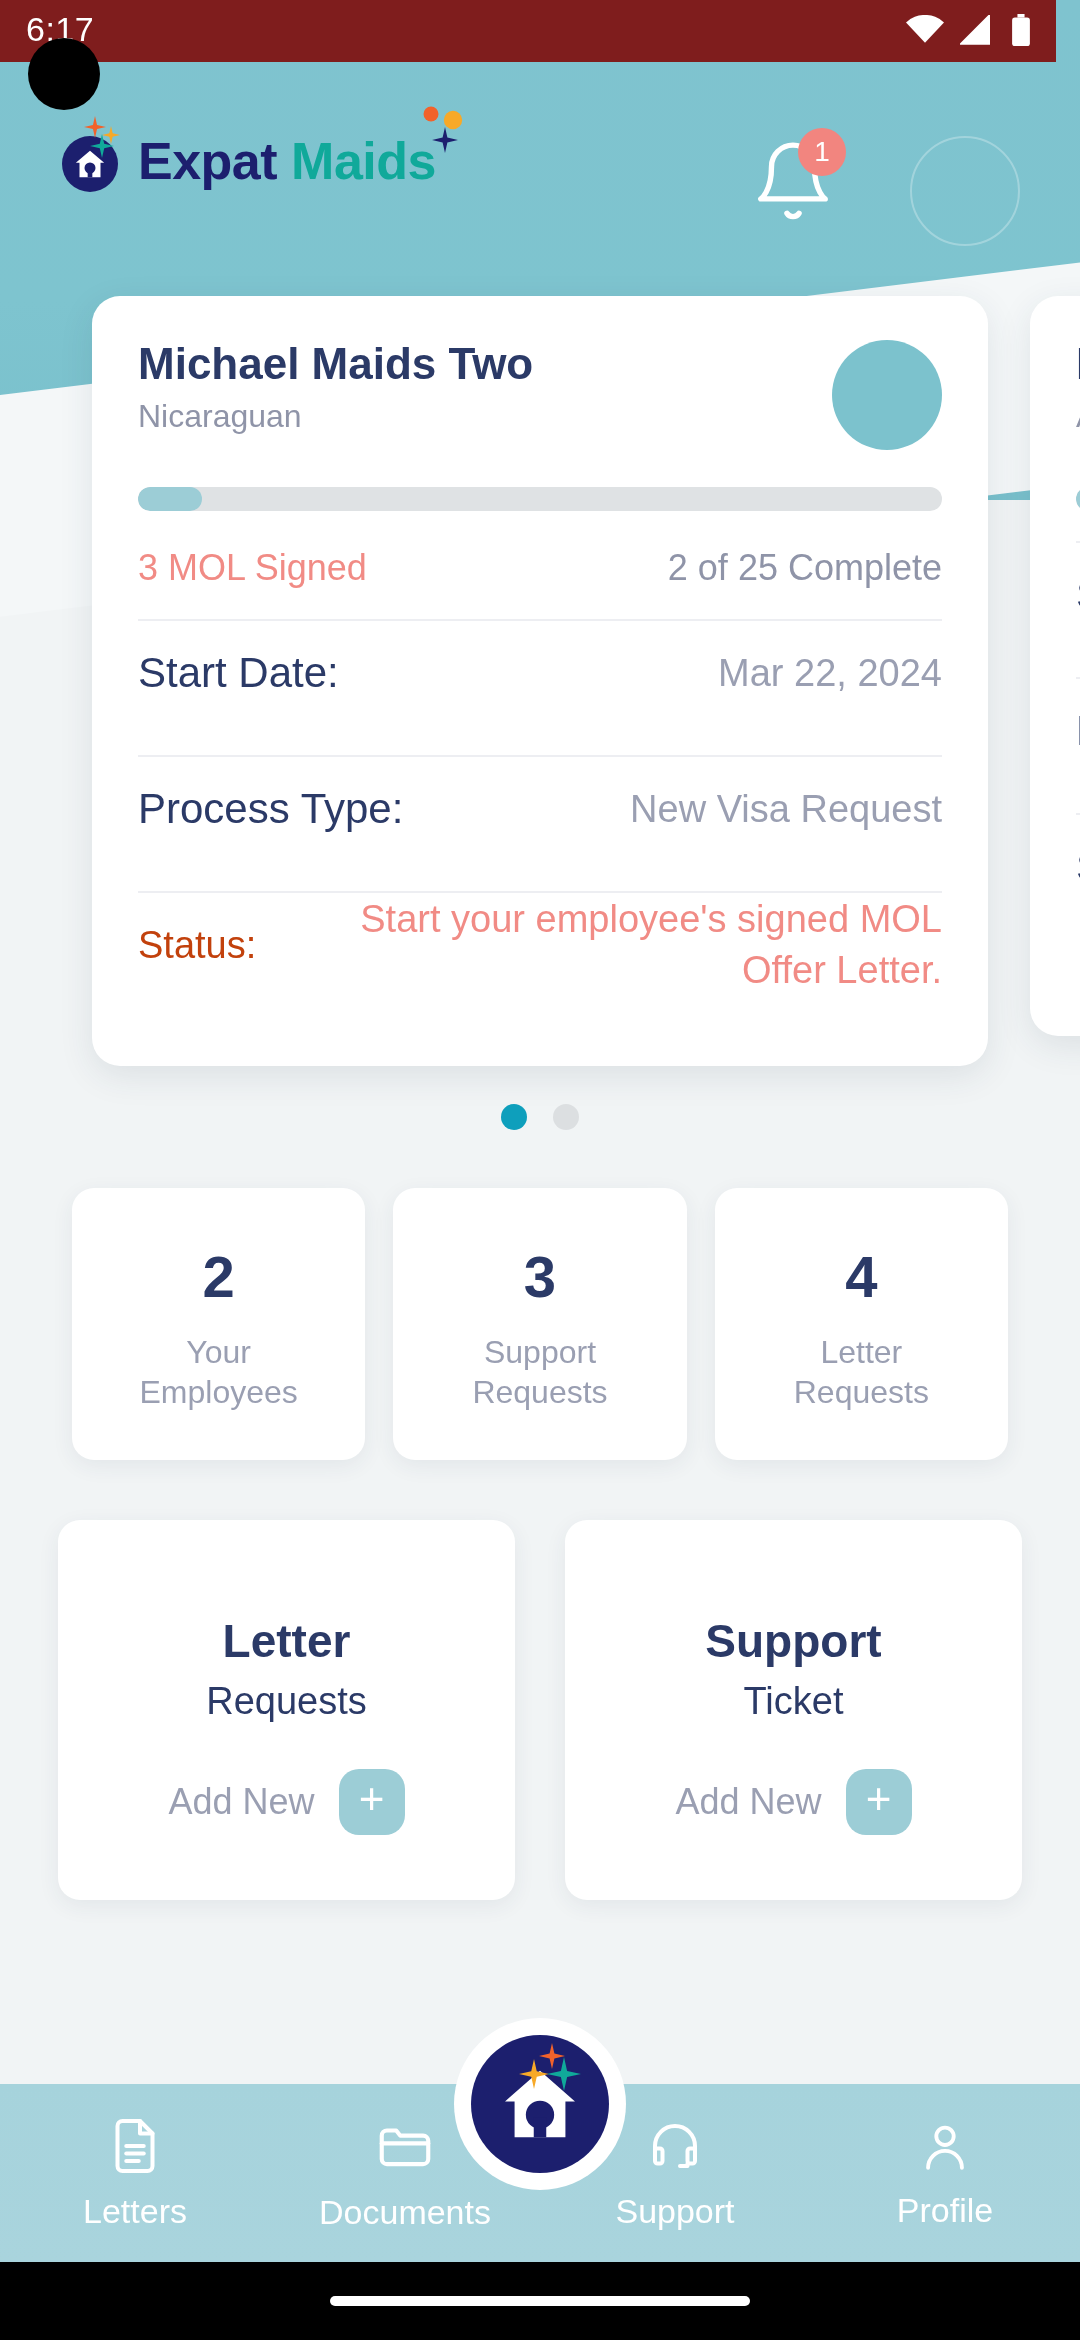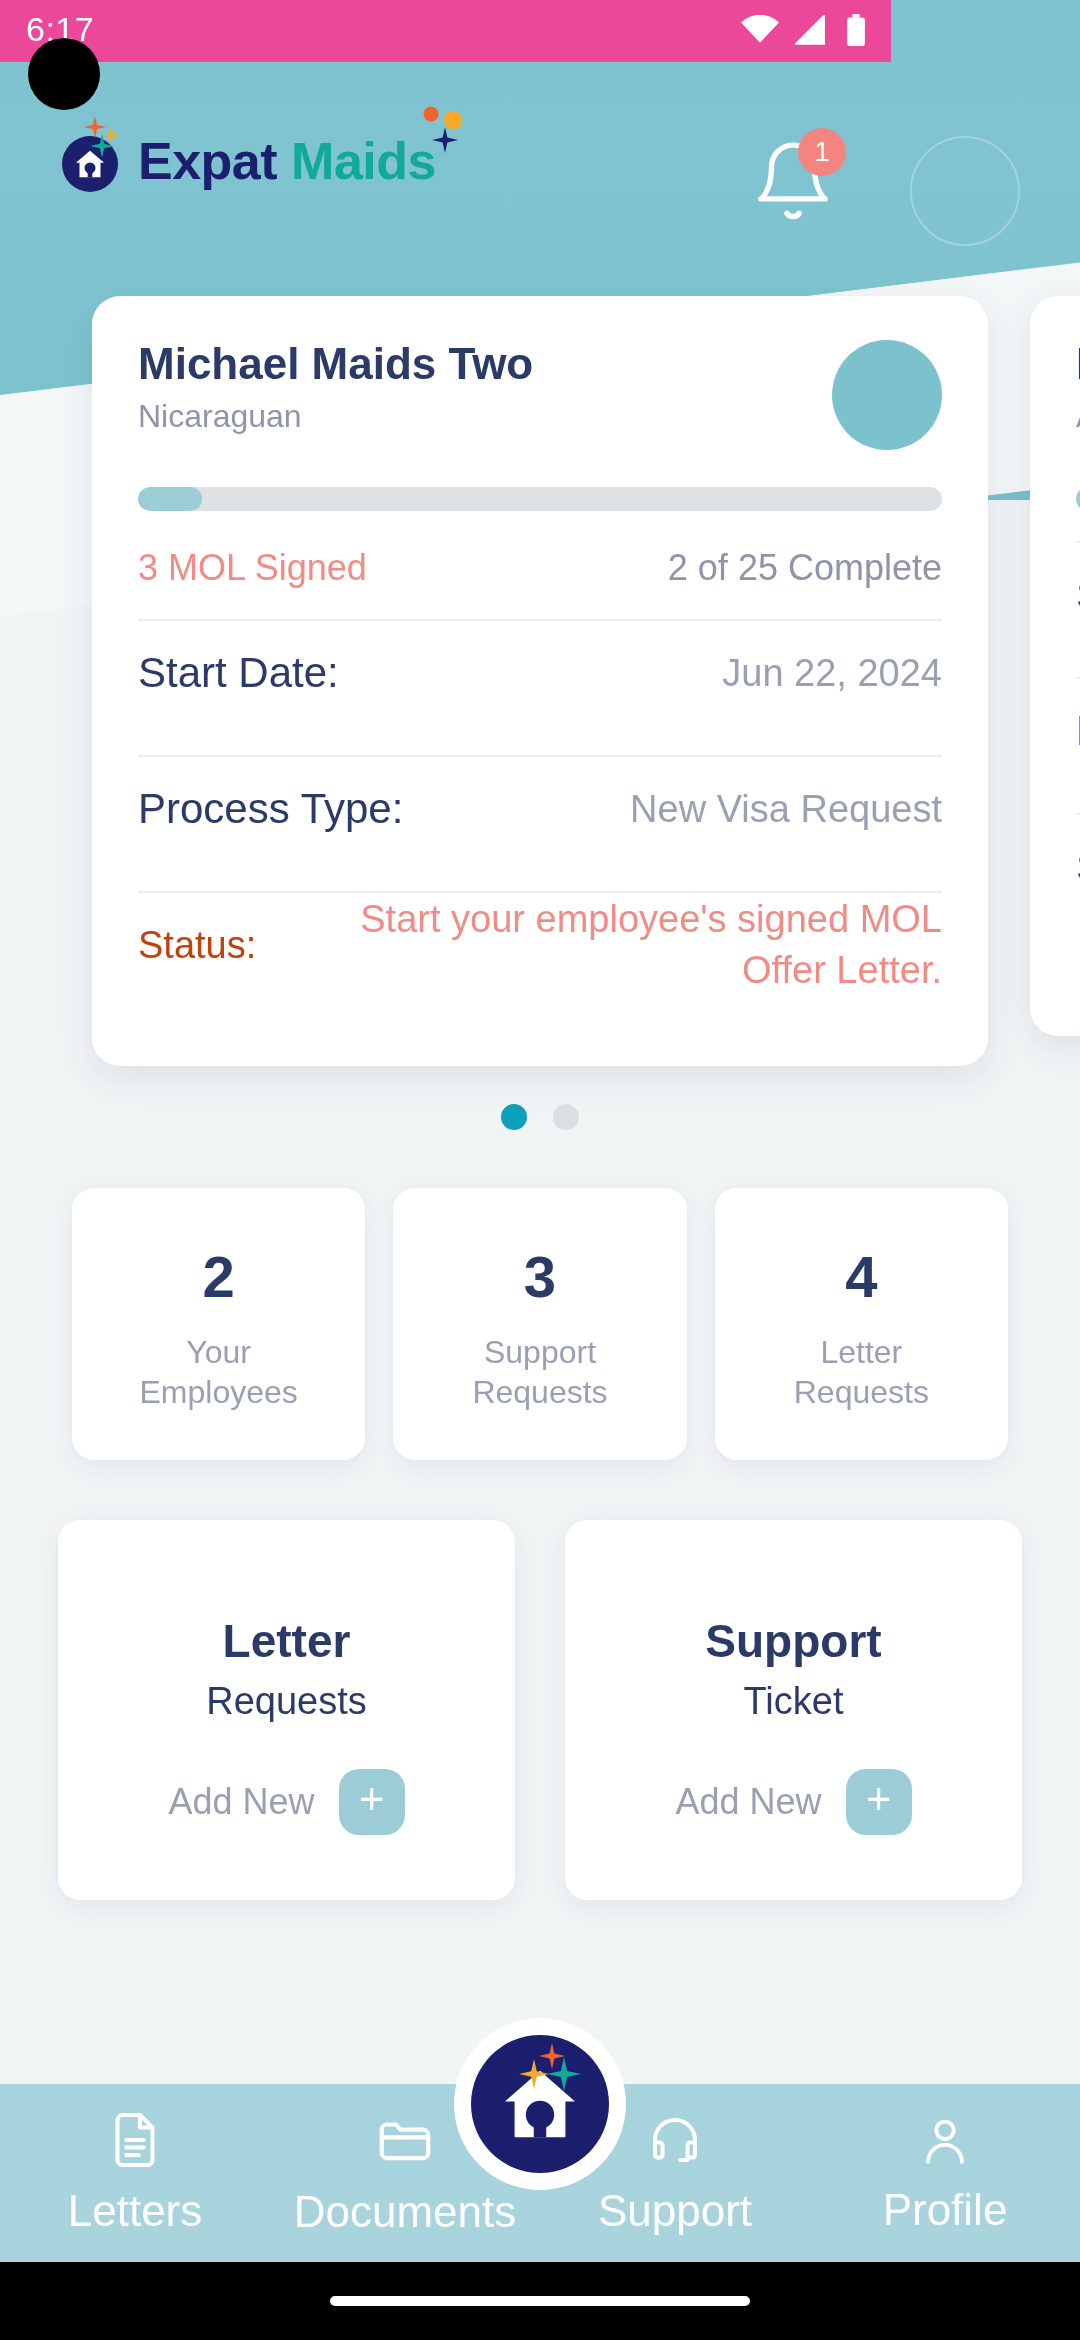--- a/index.html
+++ b/index.html
@@ -11,22 +11,22 @@
   }
   .phone {
     position:relative;
     width:1080px; height:2340px;
     background:#f1f4f5;
     overflow:hidden;
   }
 
   
   .statusbar {
-    position:absolute; top:0; left:0; width:891px; height:62px;
-    background:#ec4899;
+    position:absolute; top:0; left:0; width:1056px; height:62px;
+    background:#7f1d1d;
     z-index:40;
   }
   .status-time {
     position:absolute; left:26px; top:10px;
     color:#ffffff; font-size:34px; letter-spacing:.5px;
   }
   .status-icons {
     position:absolute; right:24px; top:14px;
     display:flex; align-items:center; gap:16px;
   }
@@ -189,21 +189,21 @@
   .navbar {
     position:absolute; bottom:78px; left:0; width:1080px; height:178px;
     background:linear-gradient(180deg,#a6d3dc 0%, #a9d4dd 100%);
     z-index:30;
     display:flex; align-items:center;
   }
   .navitem {
     width:25%; display:flex; flex-direction:column;
     align-items:center; justify-content:center; gap:16px;
   }
-  .navitem .lbl { color:#ffffff; font-size:44px;text-align:center; }
+  .navitem .lbl { color:#ffffff; font-size:34px;text-align:center; }
   .fab {
     position:absolute; left:50%; bottom:150px; transform:translateX(-50%);
     width:172px; height:172px; border-radius:50%;
     background:#ffffff; z-index:35;
     display:flex; align-items:center; justify-content:center;
   }
   .fab-inner {
     position:relative;
     width:138px; height:138px; border-radius:50%;
     background:#1c1f6e;
@@ -306,21 +306,21 @@
       </div>
 
       <div class="pc-meta">
         <div class="left">3 MOL Signed</div>
         <div class="right">2 of 25 Complete</div>
       </div>
 
       <div class="divider"></div>
       <div class="row">
         <div class="k">Start Date:</div>
-        <div class="v">Jun 22, 2024</div>
+        <div class="v">Mar 22, 2024</div>
       </div>
 
       <div class="divider"></div>
       <div class="row">
         <div class="k">Process Type:</div>
         <div class="v">New Visa Request</div>
       </div>
 
       <div class="divider"></div>
       <div class="row status">

